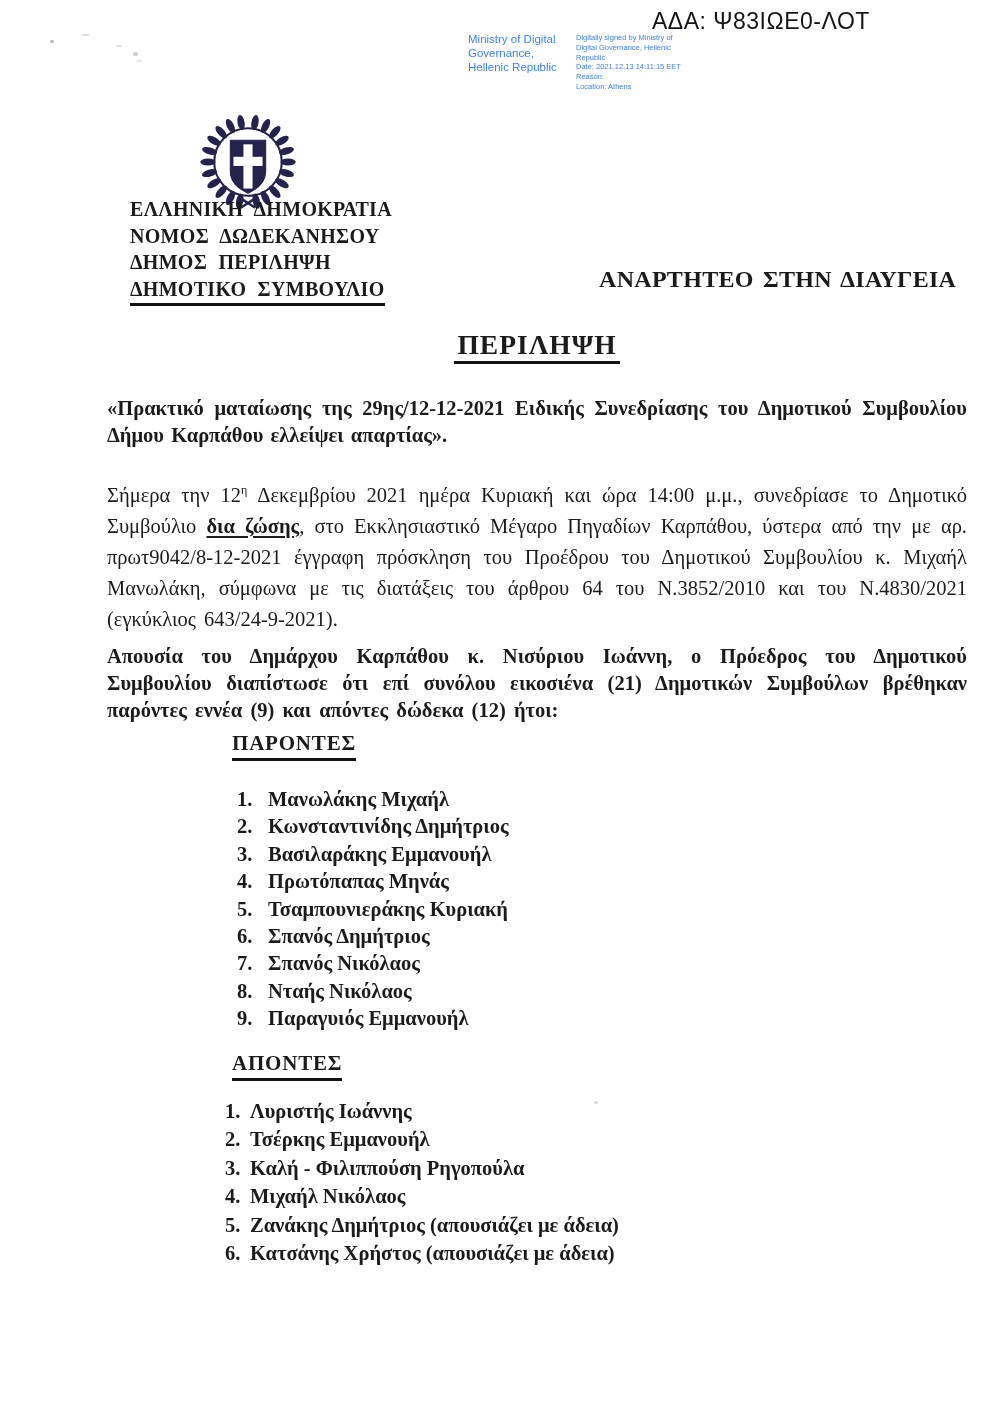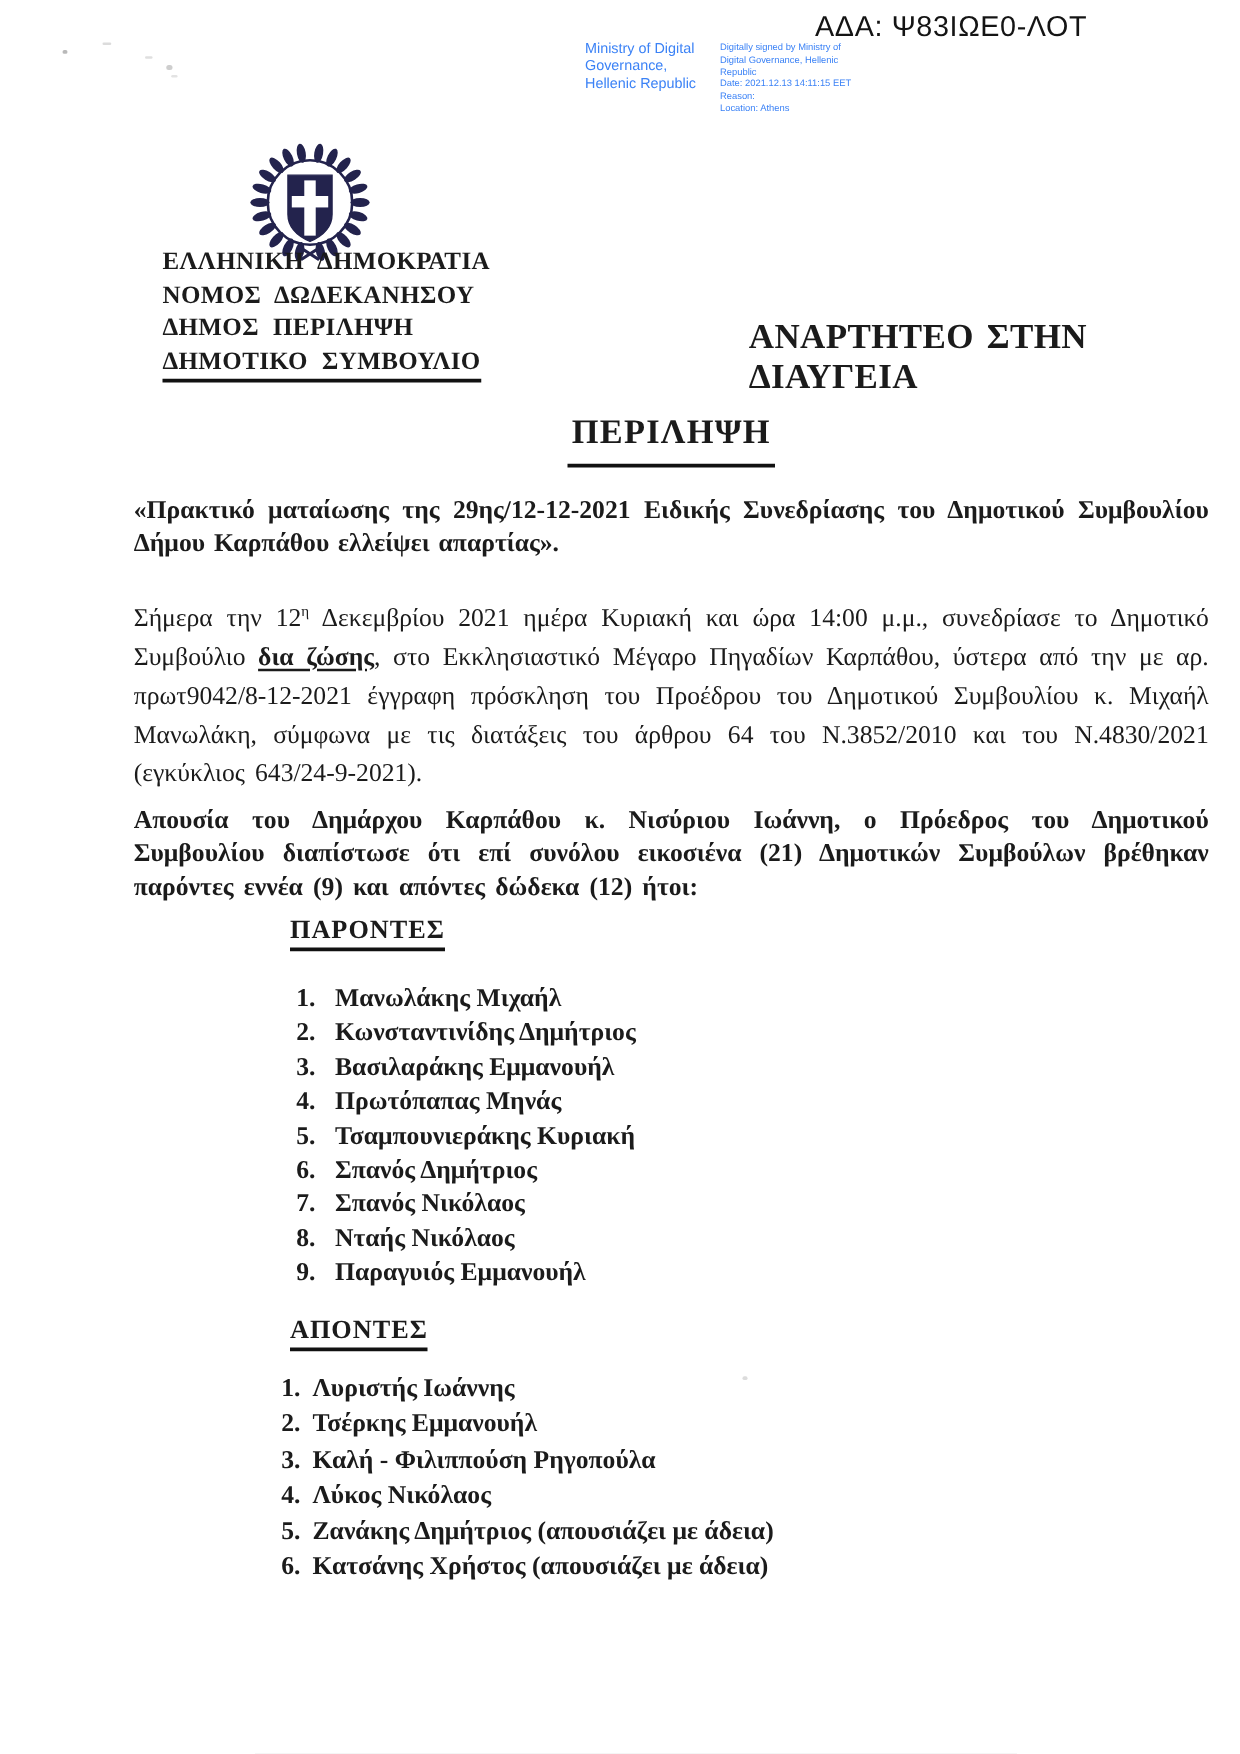--- a/index.html
+++ b/index.html
@@ -30,28 +30,28 @@
   .emblem{position:absolute;left:194px;top:110px;width:108px;height:104px;}
   .emblem svg{width:100%;height:100%;}
   
   .org{
     position:absolute;left:130px;top:196px;
     font-weight:bold;font-size:20px;line-height:26.5px;
     word-spacing:6px;letter-spacing:.3px;
   }
   .org .dept{display:inline-block;border-bottom:3px solid #111;padding-bottom:1px;}
   .right-note{
-    position:absolute;left:599px;top:254px;
-    font-weight:bold;font-size:28px;word-spacing:3px;letter-spacing:.3px;
+    position:absolute;left:599px;top:266px;
+    font-weight:bold;font-size:24px;word-spacing:3px;letter-spacing:.3px;
   }
   
   .title-wrap{position:absolute;left:107px;top:329px;width:860px;text-align:center;}
   .title{
     display:inline-block;font-weight:bold;font-size:27.5px;letter-spacing:1px;
-    border-bottom:3px solid #111;padding:0 3px 10px;
+    border-bottom:3px solid #111;padding:0 3px 0;
   }
   
   .para{position:absolute;left:107px;width:860px;margin:0;text-align:justify;}
   .subject{top:395px;font-weight:bold;font-size:20.5px;line-height:26.5px;word-spacing:2px;}
   .p-session{top:480px;font-size:20.5px;line-height:31px;word-spacing:3px;}
   .p-session sup{font-size:12px;vertical-align:super;line-height:0;}
   .emph{font-weight:bold;text-decoration:underline;text-decoration-thickness:2px;text-underline-offset:3px;}
   .p-absence{top:643px;font-weight:bold;font-size:20.5px;line-height:27px;word-spacing:3px;}
   
   .list-heading{
@@ -180,21 +180,21 @@
     <span>ΑΠΟΝΤΕΣ</span>
   </div>
   <ol class="roster absent">
 
       <li class="roster-item"><span class="num">1.</span><span class="nm">Λυριστής Ιωάννης</span></li>
 
       <li class="roster-item"><span class="num">2.</span><span class="nm">Τσέρκης Εμμανουήλ</span></li>
 
       <li class="roster-item"><span class="num">3.</span><span class="nm">Καλή - Φιλιππούση Ρηγοπούλα</span></li>
 
-      <li class="roster-item"><span class="num">4.</span><span class="nm">Λύκος Νικόλαος</span></li>
+      <li class="roster-item"><span class="num">4.</span><span class="nm">Μιχαήλ Νικόλαος</span></li>
 
       <li class="roster-item"><span class="num">5.</span><span class="nm">Ζανάκης Δημήτριος (απουσιάζει με άδεια)</span></li>
 
       <li class="roster-item"><span class="num">6.</span><span class="nm">Κατσάνης Χρήστος (απουσιάζει με άδεια)</span></li>
     </ol>
 
   <div class="speck s1"></div>
   <div class="speck s2"></div>
   <div class="speck s3"></div>
   <div class="speck s4"></div>

